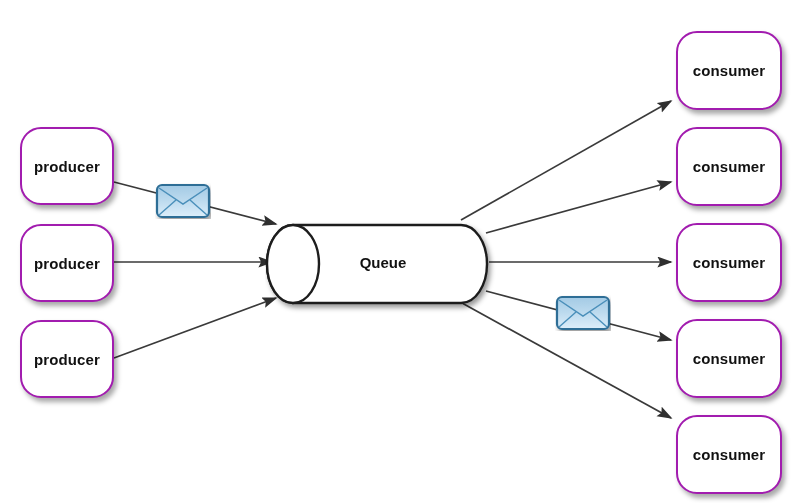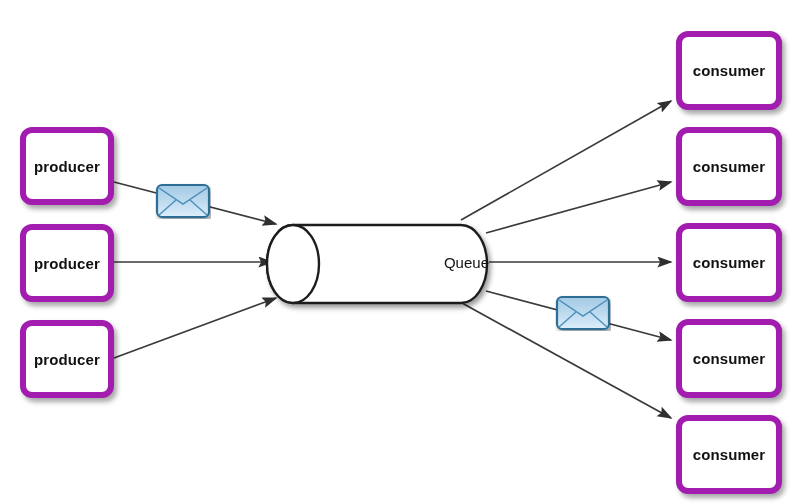--- a/index.html
+++ b/index.html
@@ -19,45 +19,45 @@
     position: absolute;
     left: 0;
     top: 0;
     width: 800px;
     height: 503px;
   }
   .node-box {
     position: absolute;
     box-sizing: border-box;
     background: #ffffff;
-    border: 6px solid #a21caf;
-    border-radius: 12px;
+    border: 2px solid #a21caf;
+    border-radius: 21px;
     box-shadow: 3px 4px 5px rgba(0,0,0,0.34);
     display: flex;
     align-items: center;
     justify-content: center;
   }
   .node-label {
     font-size: 15px;
     font-weight: bold;
     color: #111111;
     letter-spacing: 0.1px;
     user-select: none;
   }
   .queue-shape {
     position: absolute;
     box-sizing: border-box;
   }
   .queue-label {
     position: absolute;
     font-size: 15px;
-    font-weight: normal;
+    font-weight: bold;
     color: #111111;
     user-select: none;
-    text-align: right;
+    text-align: center;
   }
   .envelope {
     position: absolute;
     width: 56px;
     height: 36px;
   }
 </style>
 </head>
 <body>
 

